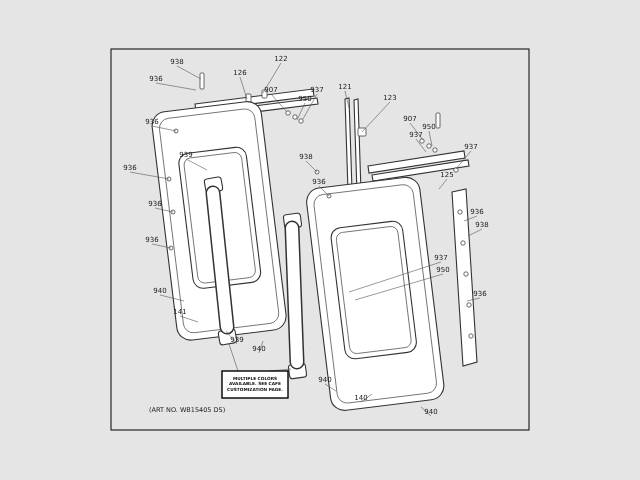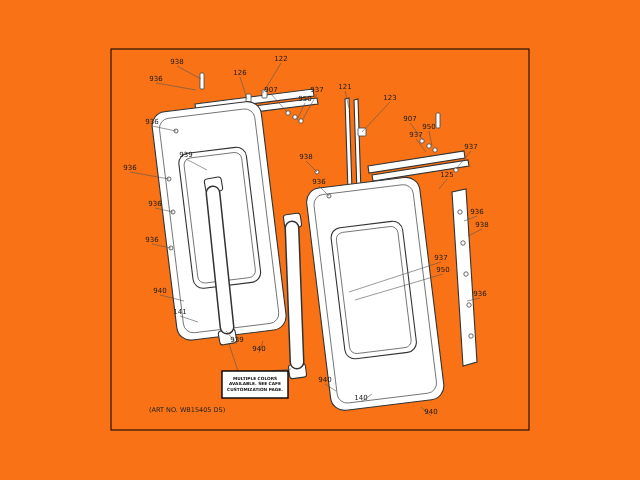--- a/index.html
+++ b/index.html
@@ -1,16 +1,16 @@
 <!DOCTYPE html>
 <html><head>
 <meta charset="utf-8">
 <style>
   html,body{margin:0;padding:0;background:#fff;}
-  .page{position:relative;width:640px;height:480px;background:#f97316;overflow:hidden;
+  .page{position:relative;width:640px;height:480px;background:#e5e5e5;overflow:hidden;
         font-family:"DejaVu Sans", sans-serif;}
   .page svg{position:absolute;left:0;top:0;}
   .frame{fill:none;stroke:#000;stroke-width:1;}
   .outline{fill:#ffffff;stroke:#333;stroke-width:1.1;}
   .thin{fill:#ffffff;stroke:#444;stroke-width:0.7;}
   .detail{fill:#ffffff;stroke:#444;stroke-width:0.8;}
   .leader{stroke:#555;stroke-width:0.6;fill:none;}
   .callout{font-family:"DejaVu Sans",sans-serif;font-size:7px;fill:#1a1a1a;text-anchor:middle;}
   .notetext{font-family:"DejaVu Sans",sans-serif;font-size:4.3px;font-weight:bold;fill:#111;text-anchor:middle;}
   .artno{font-family:"DejaVu Sans",sans-serif;font-size:6.5px;fill:#222;}

